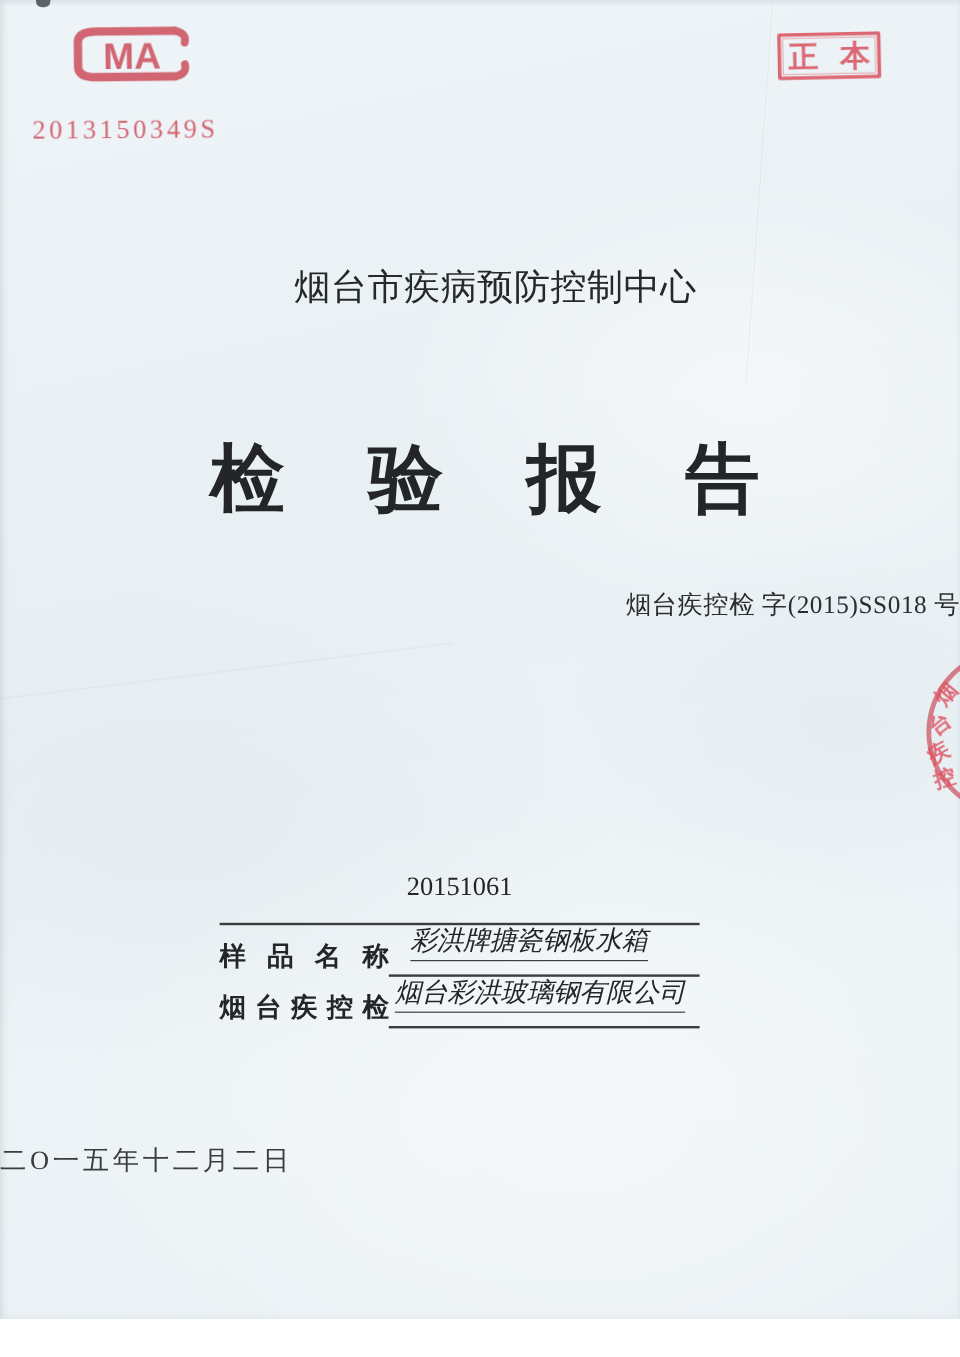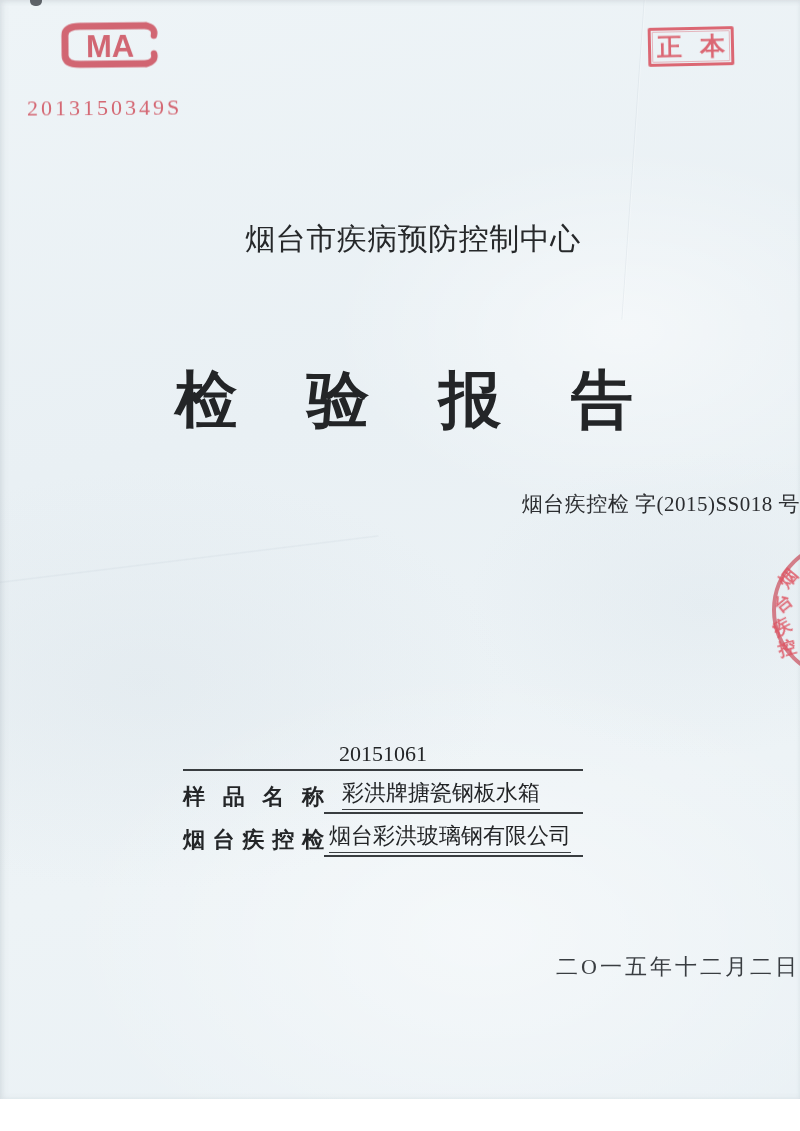--- a/index.html
+++ b/index.html
@@ -50,28 +50,28 @@
   .org-title{position:absolute;top:219px;left:0;width:100%;text-align:center;
         font-size:30px;letter-spacing:.5px;color:#26282a;font-weight:500;margin-left:13px;}
   .big-title{position:absolute;top:364px;left:175px;width:458px;display:flex;
         justify-content:space-between;font-size:62px;font-weight:bold;color:#232527;line-height:72px;}
   .report-no{position:absolute;top:490px;left:0;width:100%;text-align:right;
         font-size:21px;letter-spacing:.5px;color:#2b2d30;}
   .fields{position:absolute;left:183px;top:728px;width:400px;color:#232527;}
   .field-row{display:flex;align-items:flex-end;height:43px;}
   .field-label{width:141px;font-size:22px;font-weight:600;text-align:justify;text-align-last:justify;
         padding-bottom:2px;white-space:nowrap;}
-  .field-line{flex:1;border-bottom:2px solid #393d40;display:flex;align-items:flex-end;
+  .field-line{flex:1;border-bottom:2px solid #393d40;display:flex;align-items:flex-start;
         justify-content:center;height:100%;}
   .field-line.left{justify-content:flex-start;}
   .field-value{font-size:22px;padding-bottom:2px;white-space:nowrap;}
-  .field-value.ul{border-bottom:1.6px solid #3c4043;padding-bottom:1px;margin-bottom:2px;}
+  .field-value.ul{border-bottom:1.6px solid #3c4043;padding-bottom:1px;margin-bottom:2px;font-style:italic;}
   .indent-a{margin-left:18px;}
   .indent-b{margin-left:5px;}
-  .date-line{position:absolute;top:952px;left:0;width:100%;text-align:right;
+  .date-line{position:absolute;top:952px;left:0;width:100%;text-align:left;
         font-size:22px;letter-spacing:3px;color:#393d41;}
 </style>
 </head>
 <body>
 
 <div class="page">
 
   <div class="crease-v"></div>
   <div class="crease-d"></div>
   <div class="edge-speck"></div>

